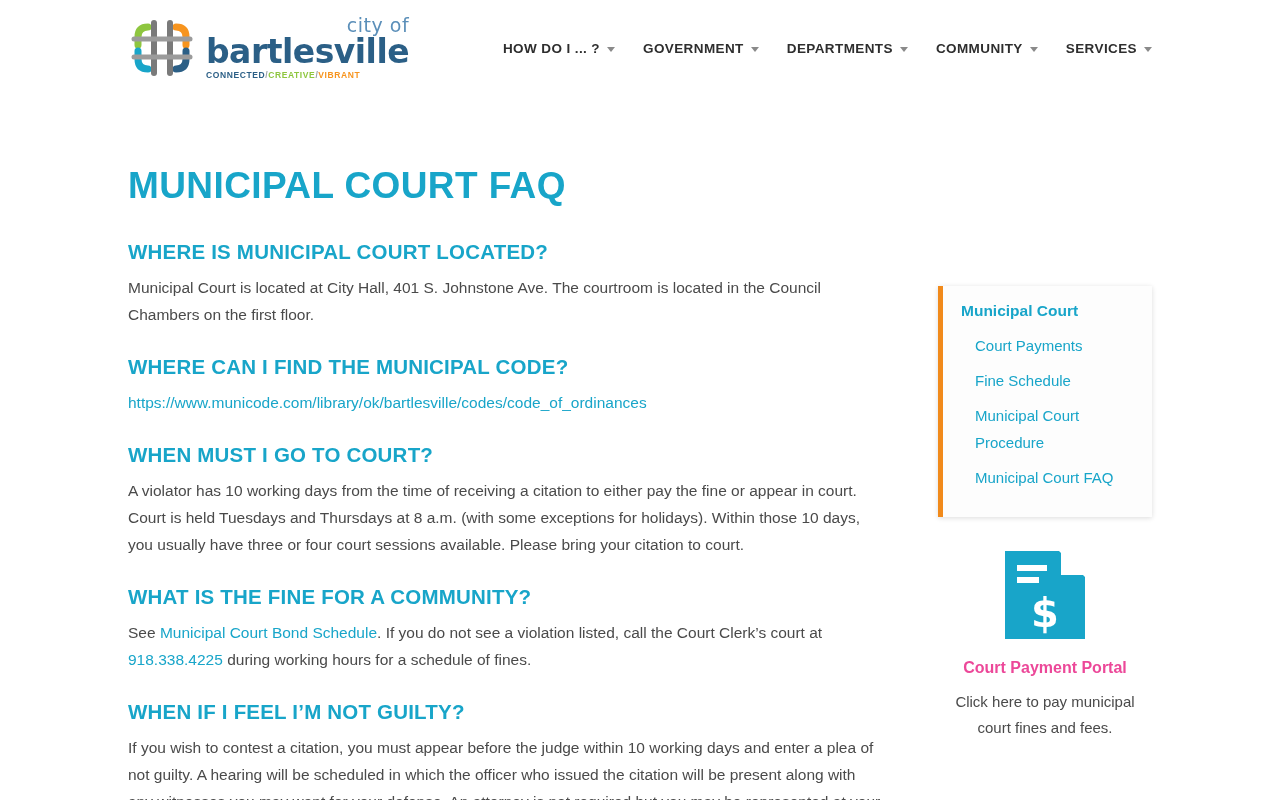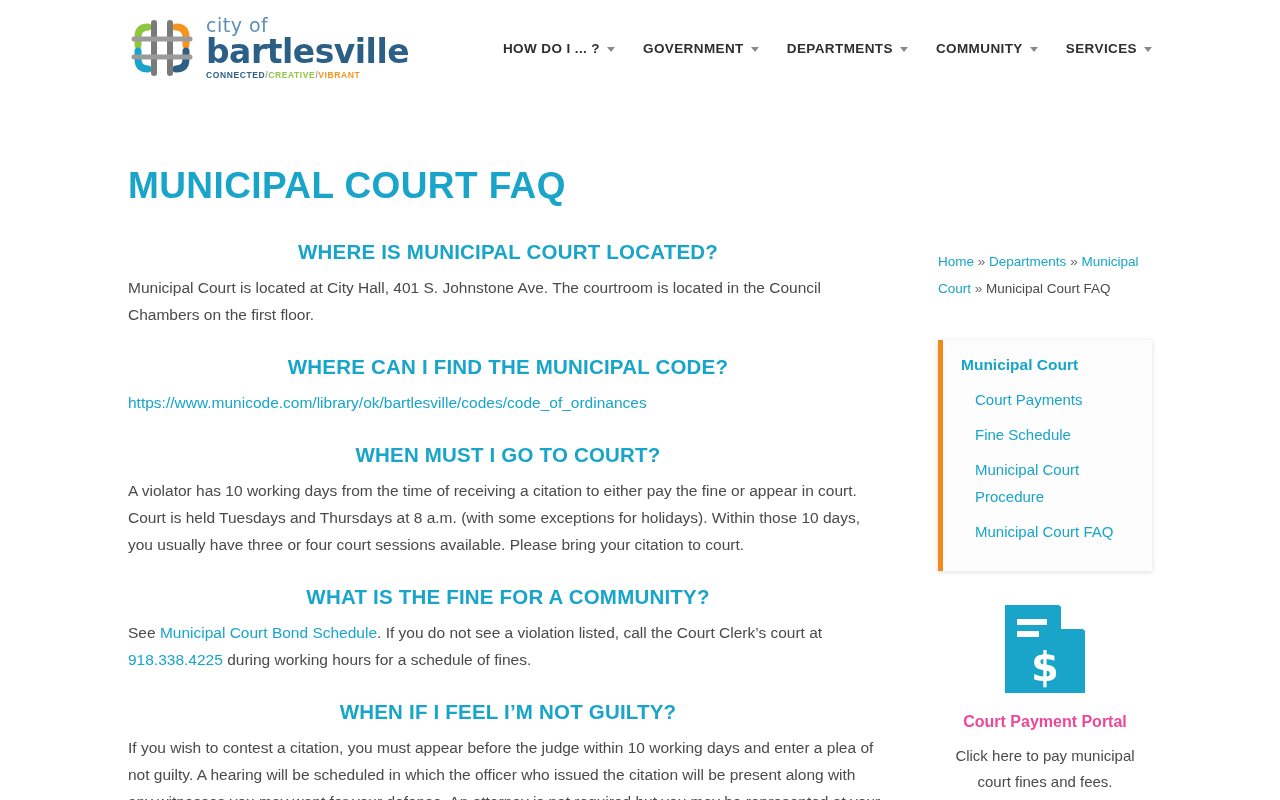--- a/index.html
+++ b/index.html
@@ -30,20 +30,21 @@
     width: 68px; height: 62px;
     position: relative;
   }
   .logo-text { display: flex; flex-direction: column; line-height: 1; }
   .logo-city {
     font-family: "DejaVu Sans", sans-serif;
     font-size: 19px;
     color: #5b8fb9;
     letter-spacing: .5px;
     margin-bottom: 1px;
+    text-align: right;
   }
   .logo-name {
     font-family: "DejaVu Sans", sans-serif;
     font-size: 33px;
     font-weight: bold;
     color: #2b5f86;
     letter-spacing: -0.5px;
     line-height: .95;
   }
   .logo-tag {
@@ -100,21 +101,20 @@
     position: absolute;
     left: 128px; top: 240px;
     width: 760px;
   }
   .q {
     font-size: 20.5px;
     font-weight: bold;
     color: #18a5c9;
     letter-spacing: .2px;
     margin: 0 0 10px 0;
-    text-align: center;
   }
   .q.spaced { margin-top: 27px; }
   .a {
     font-size: 15.5px;
     line-height: 27px;
     color: #4a4a4a;
     margin: 0;
     max-width: 755px;
   }
   a, .link {
@@ -254,29 +254,20 @@
     <h2 class="q spaced">WHAT IS THE FINE FOR A COMMUNITY?</h2>
     <p class="a"><span>See </span><a class="link">Municipal Court Bond Schedule</a><span>. If you do not see a violation listed, call the Court Clerk’s court at </span><a class="link">918.338.4225</a><span> during working hours for a schedule of fines.</span></p>
 
     <h2 class="q spaced">WHEN IF I FEEL I’M NOT GUILTY?</h2>
     <p class="a">If you wish to contest a citation, you must appear before the judge within 10 working days and enter a plea of not guilty. A hearing will be scheduled in which the officer who issued the citation will be present along with any witnesses you may want for your defense. An attorney is not required but you may be represented at your own expense if you choose.</p>
 
   </div>
 
   <aside class="sidebar">
 
-    <div class="breadcrumb">
-      <a>Home</a>
-      <span class="sep">»</span>
-      <a>Departments</a>
-      <span class="sep">»</span>
-      <a>Municipal Court</a>
-      <span class="sep">»</span>
-      <span>Municipal Court FAQ</span>
-    </div>
 
     <div class="menu-card">
       <div class="menu-title">Municipal Court</div>
       <a class="menu-link">Court Payments</a>
       <a class="menu-link">Fine Schedule</a>
       <a class="menu-link">Municipal Court Procedure</a>
       <a class="menu-link">Municipal Court FAQ</a>
     </div>
 
     <div class="portal">

